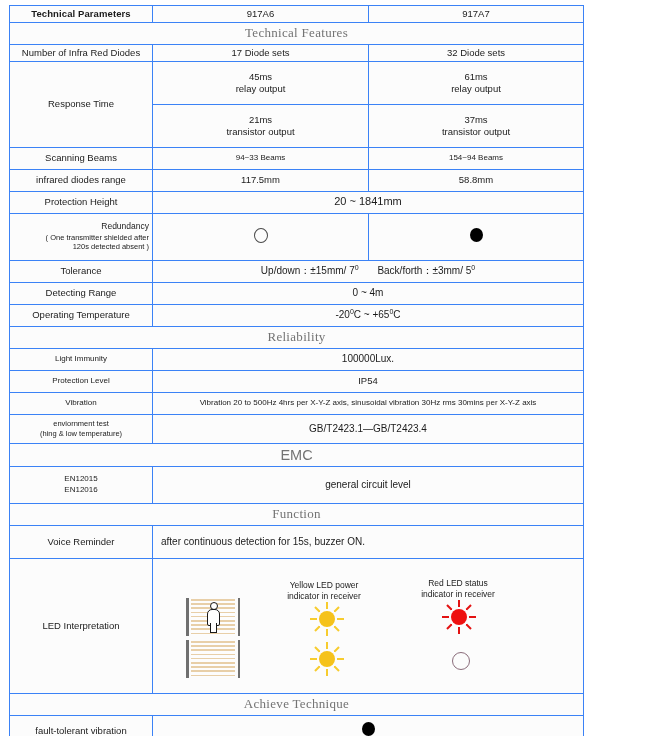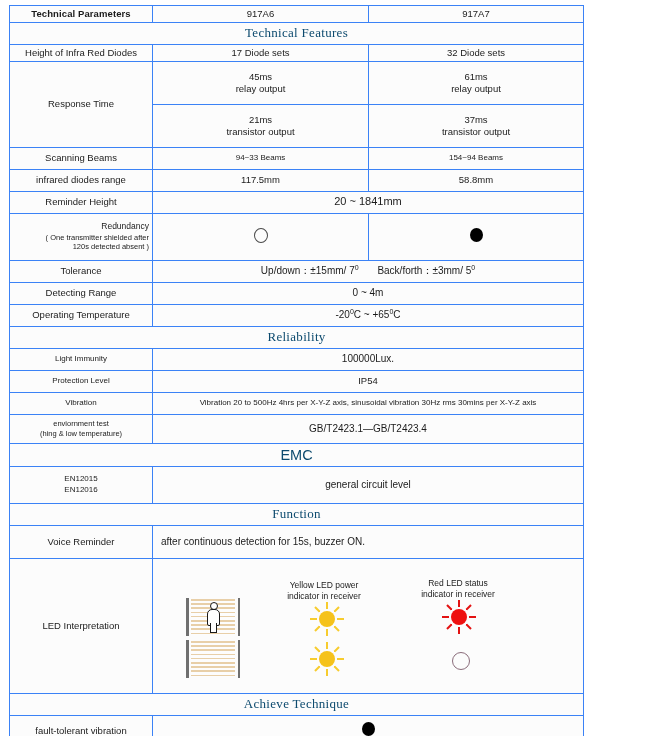--- a/index.html
+++ b/index.html
@@ -64,21 +64,21 @@
 
   
   td.section {
     background: #2b50e2;
     border: 1px solid #2b50e2;
     text-align: left;
     padding: 3px 0 3px 14px;
     height: 17px;
   }
   .section-text {
-    color: #0c4a6e;
+    color: #737373;
     font-size: 13px;
     font-family: "Liberation Serif", serif;
     letter-spacing: .3px;
   }
   .section-text.sans {
     font-family: "Liberation Sans", sans-serif;
     font-size: 14.5px;
     letter-spacing: 0;
   }
 
@@ -276,21 +276,21 @@
         <td class="hdr-model">917A7</td>
       </tr>
 
       <tr>
         <td class="section" colspan="3">
           <span class="section-text">Technical Features</span>
         </td>
       </tr>
 
       <tr>
-        <td class="label">Height of Infra Red Diodes</td>
+        <td class="label">Number of Infra Red Diodes</td>
         <td class="val">17 Diode sets</td>
         <td class="val">32 Diode sets</td>
       </tr>
 
       <tr>
         <td class="label" rowspan="2">Response Time</td>
         <td class="val" style="height:38px;">
           <div>45ms</div>
           <div>relay output</div>
         </td>
@@ -316,21 +316,21 @@
         <td class="val sm">154~94 Beams</td>
       </tr>
 
       <tr class="row-h22">
         <td class="label">infrared diodes range</td>
         <td class="val">117.5mm</td>
         <td class="val">58.8mm</td>
       </tr>
 
       <tr class="row-h22">
-        <td class="label">Reminder Height</td>
+        <td class="label">Protection Height</td>
         <td class="val big" colspan="2">20 ~ 1841mm</td>
       </tr>
 
       <tr>
         <td class="label tiny" style="height:42px;text-align:right;">
           <div style="font-size:8.5px;">Redundancy</div>
           <div>( One transmitter shielded after</div>
           <div>120s detected absent )</div>
         </td>
         <td>

